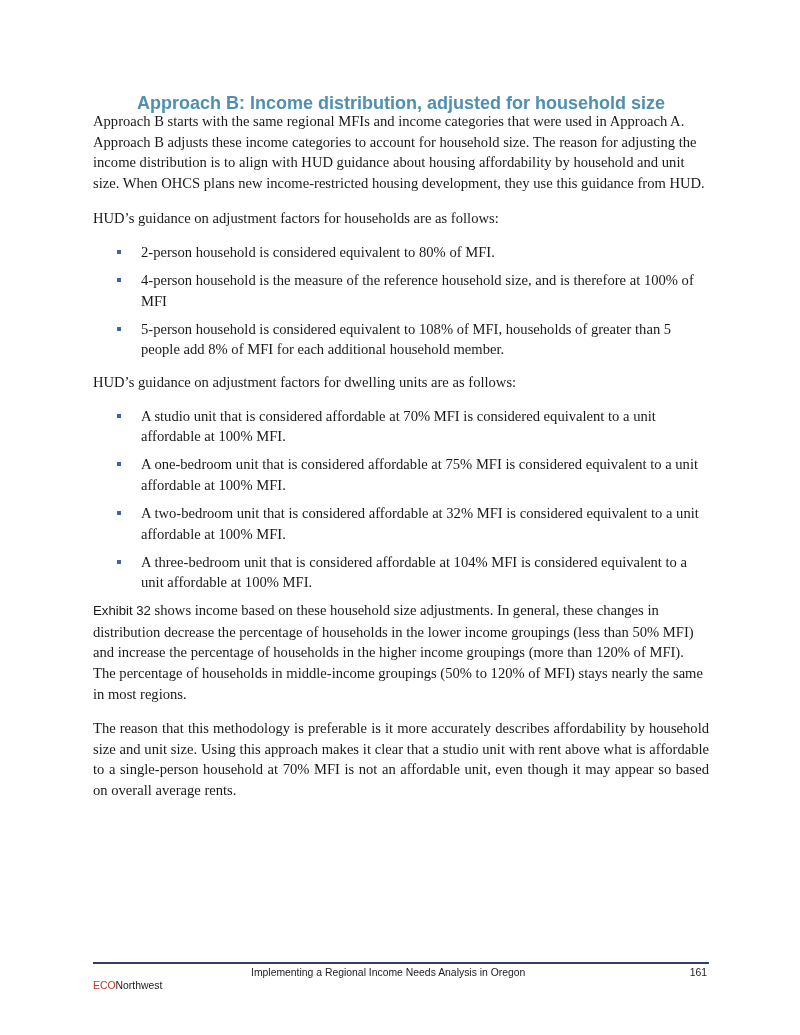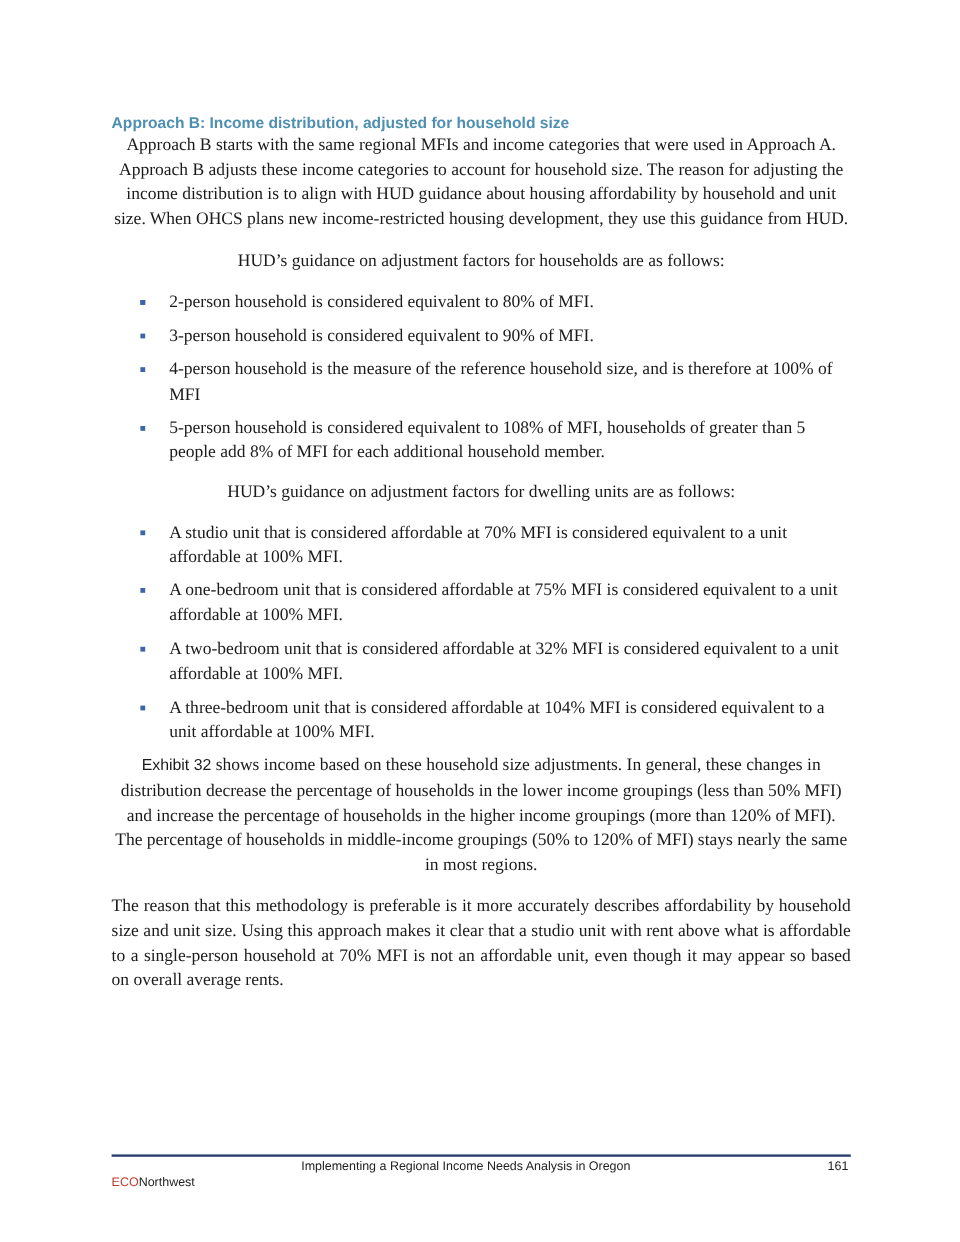--- a/index.html
+++ b/index.html
@@ -17,29 +17,29 @@
       position: absolute;
       left: 93px;
       top: 95px;
       width: 616px;
       font-family: "Liberation Serif", "DejaVu Serif", serif;
       font-size: 14.6px;
       color: #1a1a1a;
     }
     .section-heading {
       font-family: "Liberation Sans", "DejaVu Sans", sans-serif;
-      font-size: 13px;
+      font-size: 18px;
       color: #4f8fb0;
       margin: 0;
       line-height: 16px;
+      text-align: center;
     }
     .para {
       margin: 0;
       line-height: 20.6px;
-      text-align: center;
     }
     .p-intro { margin-top: 0; }
     .p-hh-lead { margin-top: 15px; }
     .p-du-lead { margin-top: 12px; }
     .p-exhibit { margin-top: 0; }
     .p-reason { margin-top: 14px; text-align: justify; }
     .exhibit-ref {
       font-family: "Liberation Sans", "DejaVu Sans", sans-serif;
       font-size: 13.2px;
     }
@@ -101,21 +101,21 @@
 <body>
 
 <div class="page">
   <h3 class="section-heading">Approach B: Income distribution, adjusted for household size</h3>
   <p class="para p-intro">Approach B starts with the same regional MFIs and income categories that were used in Approach A. Approach B adjusts these income categories to account for household size. The reason for adjusting the income distribution is to align with HUD guidance about housing affordability by household and unit size. When OHCS plans new income-restricted housing development, they use this guidance from HUD.</p>
 
   <p class="para p-hh-lead">HUD’s guidance on adjustment factors for households are as follows:</p>
   <ul class="bullets">
     <li><span class="bullet"></span></li>
     <li><span class="bullet"></span><span>2-person household is considered equivalent to 80% of MFI.</span></li>
-    <li><span class="bullet"></span><span>3-person household is considered equivalent to 90% of MFI.</span></li>
+    <li><span class="bullet"></span></li>
     <li><span class="bullet"></span><span>4-person household is the measure of the reference household size, and is therefore at 100% of MFI</span></li>
     <li><span class="bullet"></span><span>5-person household is considered equivalent to 108% of MFI, households of greater than 5 people add 8% of MFI for each additional household member.</span></li>
   </ul>
 
   <p class="para p-du-lead">HUD’s guidance on adjustment factors for dwelling units are as follows:</p>
   <ul class="bullets">
     <li><span class="bullet"></span><span>A studio unit that is considered affordable at 70% MFI is considered equivalent to a unit affordable at 100% MFI.</span></li>
     <li><span class="bullet"></span><span>A one-bedroom unit that is considered affordable at 75% MFI is considered equivalent to a unit affordable at 100% MFI.</span></li>
     <li><span class="bullet"></span><span>A two-bedroom unit that is considered affordable at 32% MFI is considered equivalent to a unit affordable at 100% MFI.</span></li>
     <li><span class="bullet"></span><span>A three-bedroom unit that is considered affordable at 104% MFI is considered equivalent to a unit affordable at 100% MFI.</span></li>

